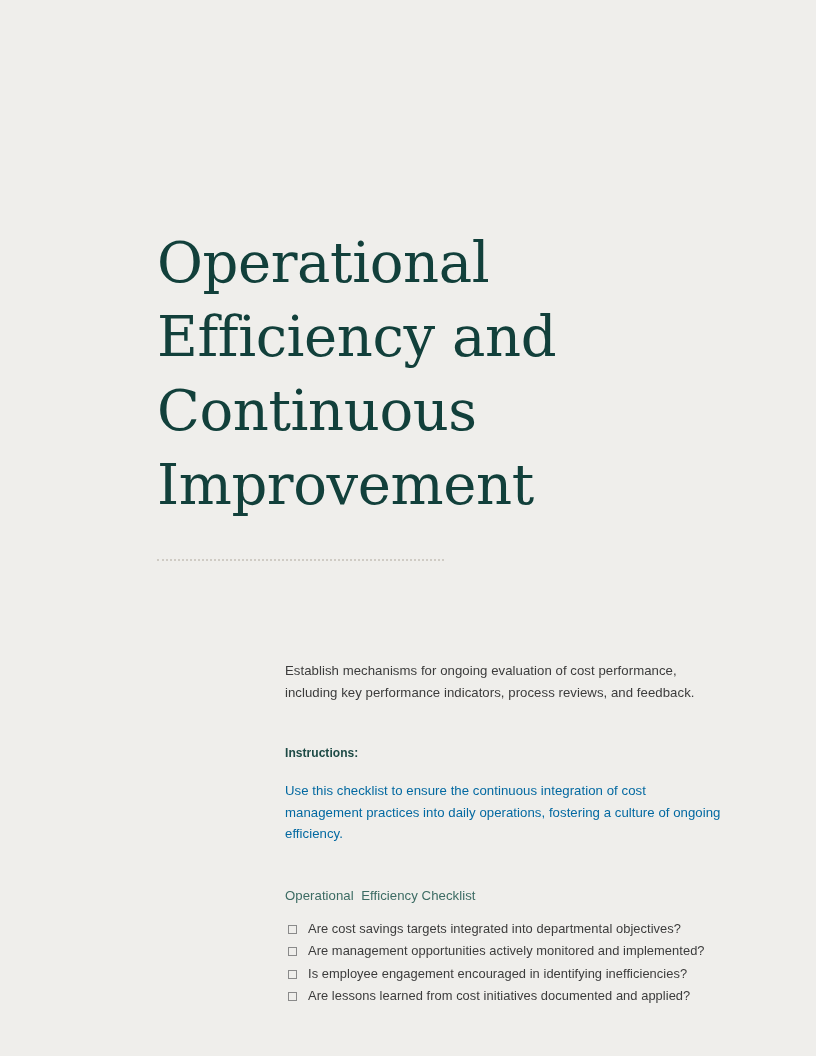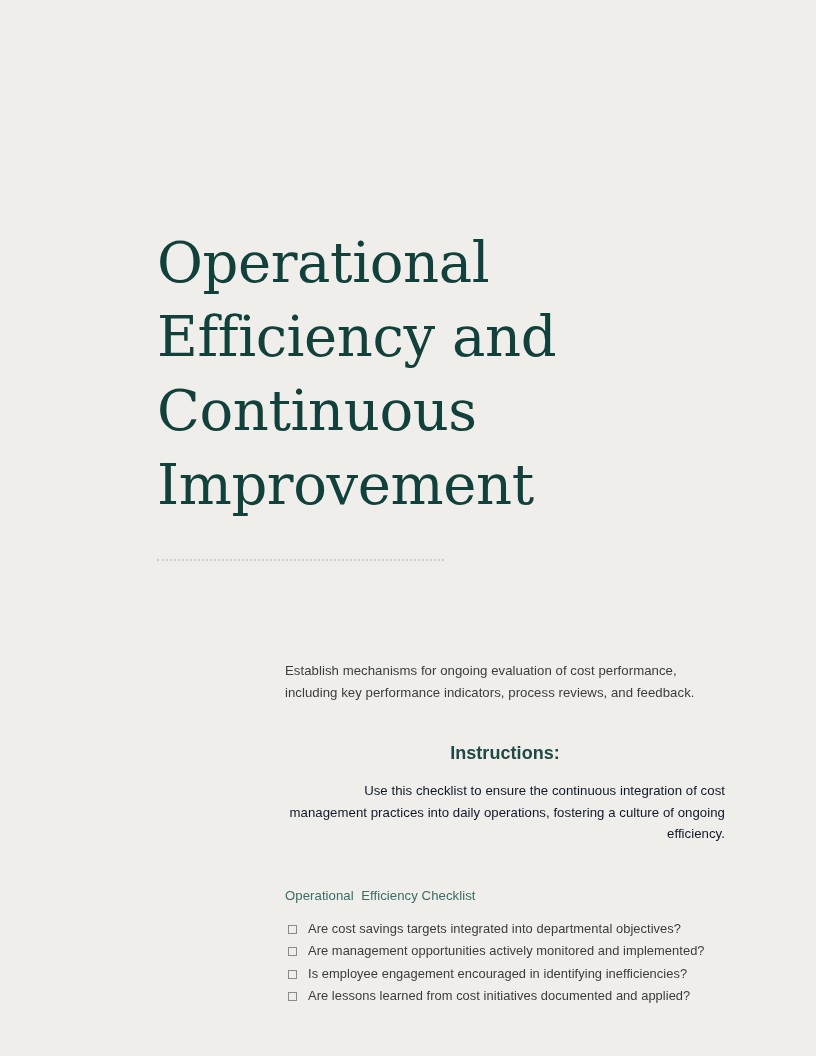--- a/index.html
+++ b/index.html
@@ -64,36 +64,34 @@
     margin: 0;
     font-size: 13.2px;
     line-height: 21.5px;
     color: #3c3c3c;
     letter-spacing: 0.05px;
   }
 
   .instructions-heading {
     margin: 0;
     padding-top: 40px;
-    font-size: 18px;
+    font-size: 12px;
     line-height: 20px;
     font-weight: 700;
     color: #1d4a45;
     letter-spacing: 0.05px;
-    text-align: center;
   }
 
   .instructions-body {
     margin: 0;
     padding-top: 17px;
     font-size: 13.2px;
     line-height: 21.5px;
-    color: #0f172a;
+    color: #0369a1;
     letter-spacing: 0.05px;
-    text-align: right;
   }
 
   
   .checklist {
     padding-top: 42px;
   }
   .checklist-heading {
     margin: 0 0 15px 0;
     font-size: 13.2px;
     line-height: 18px;

